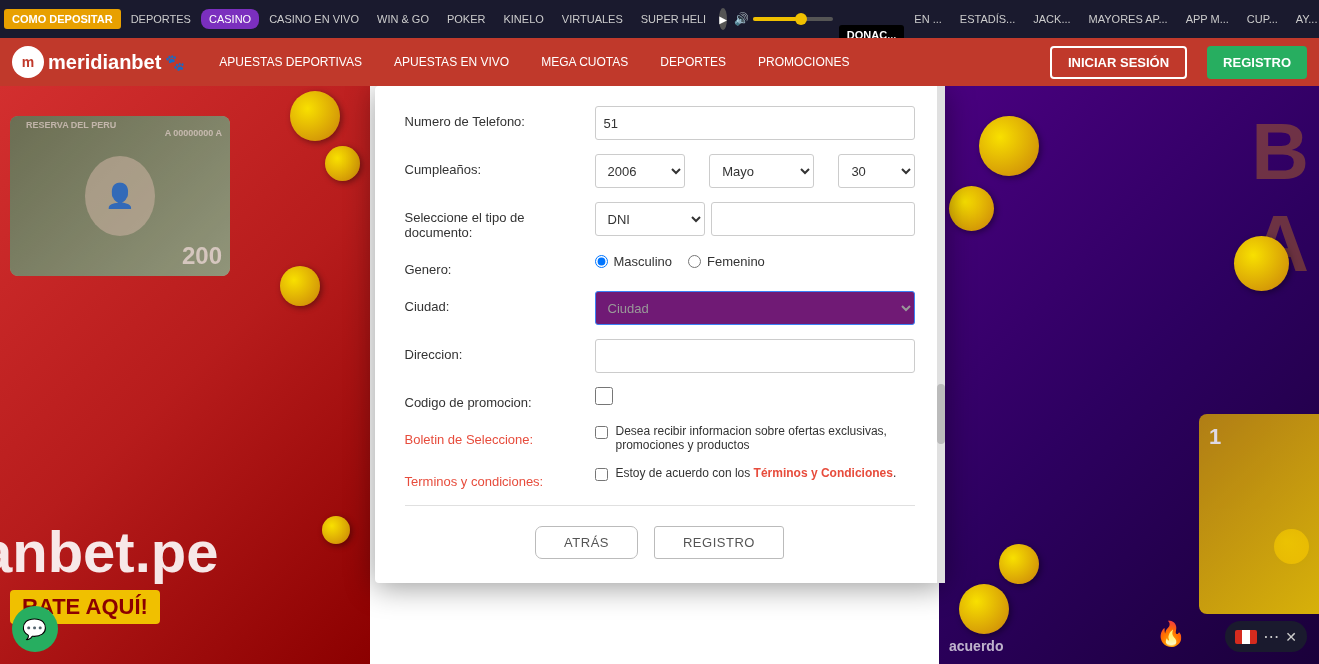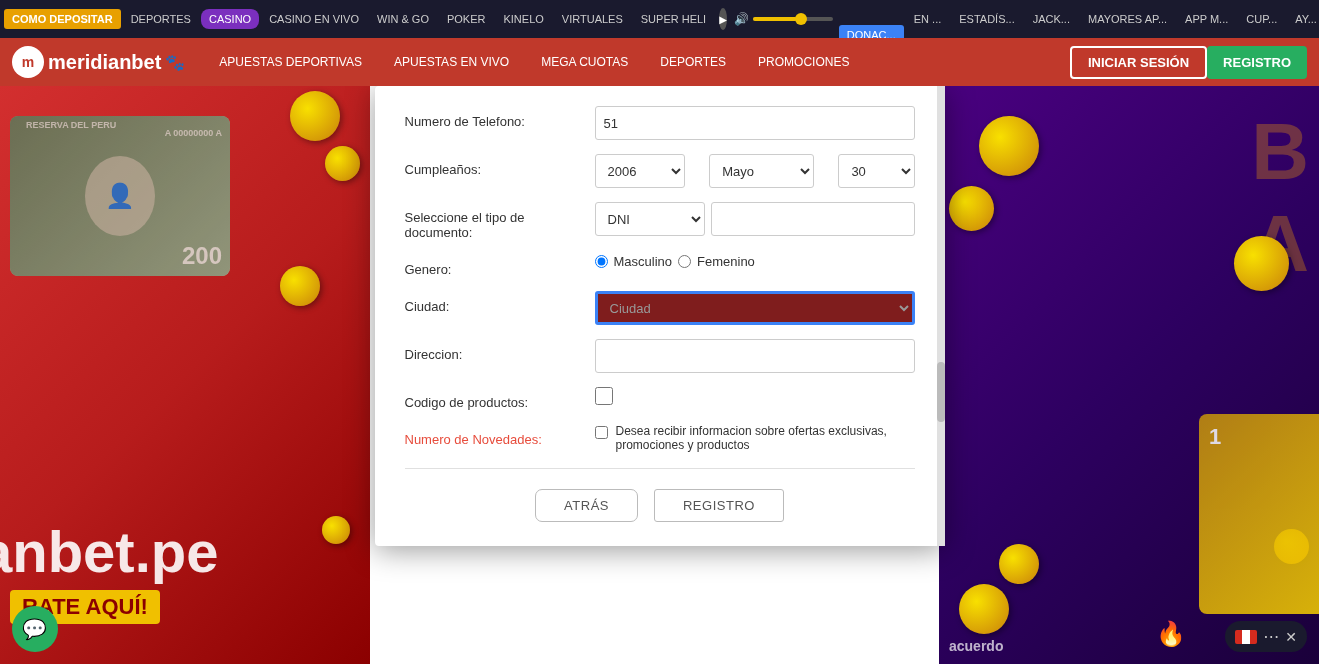--- a/index.html
+++ b/index.html
@@ -29,24 +29,24 @@
       color: #fff;
       border-radius: 8px;
     }
     .top-nav .nav-item.highlight-deposit {
       background: #e8a000;
       color: #fff;
       border-radius: 3px;
       font-weight: bold;
     }
     .top-nav .nav-item.green-btn {
-      background: #3b82f6;
+      background: #000000;
       color: #fff;
       border-radius: 3px;
-      font-weight: normal;
+      font-weight: bold;
       margin-top: 32px;
     }
     .top-nav .spacer { flex: 1; }
     .top-nav .icon-circle {
       width: 22px; height: 22px;
       background: #555;
       border-radius: 50%;
       display: inline-flex;
       align-items: center;
       justify-content: center;
@@ -128,21 +128,21 @@
       color: #fff;
       font-size: 12px;
       padding: 8px 14px;
       cursor: pointer;
       text-transform: uppercase;
       white-space: nowrap;
       border-radius: 3px;
     }
     .main-nav .auth-buttons {
       display: flex;
-      gap: 0;
+      gap: 20px;
       justify-content: space-between;
     }
     .btn-login {
       background: transparent;
       border: 2px solid #fff;
       color: #fff;
       padding: 7px 16px;
       border-radius: 4px;
       font-size: 13px;
       font-weight: bold;
@@ -294,40 +294,40 @@
       align-items: flex-end;
     }
     .birthday-row select { flex: 1; }
     .doc-row {
       display: flex;
       gap: 6px;
     }
     .gender-row {
       display: flex;
       align-items: center;
-      gap: 6px;
+      gap: 16px;
     }
     .radio-label {
       display: flex;
       align-items: center;
       gap: 6px;
       font-size: 13px;
       color: #333;
       cursor: pointer;
     }
     .radio-label input[type="radio"] { cursor: pointer; }
     .city-select {
       width: 100%;
       height: 34px;
-      border: 3px solid #3b82f6;
+      border: 1px solid #3b82f6;
       border-radius: 3px;
       padding: 0 8px;
       font-size: 13px;
       color: #999;
-      background: #7f1d1d;
+      background: #701a75;
       cursor: pointer;
       appearance: auto;
     }
     .checkbox-label {
       display: flex;
       align-items: flex-start;
       gap: 8px;
       font-size: 12px;
       color: #333;
       cursor: pointer;
@@ -605,36 +605,47 @@
     </div>
 
     <div class="form-row">
       <div class="form-label">Direccion:</div>
       <div class="form-field">
         <input class="form-input" type="text" value="" style="">
       </div>
     </div>
 
     <div class="form-row">
-      <div class="form-label">Codigo de productos:</div>
+      <div class="form-label">Codigo de promocion:</div>
       <div class="form-field">
         <input type="checkbox" class="promo-checkbox" style="">
       </div>
     </div>
 
     <div class="form-row">
-      <div class="form-label red">Numero de Novedades:</div>
+      <div class="form-label red">Boletin de Seleccione:</div>
       <div class="form-field">
         <label class="checkbox-label">
           <input type="checkbox" style="">
           <span>Desea recibir informacion sobre ofertas exclusivas, promociones y productos</span>
         </label>
       </div>
     </div>
 
+    <div class="form-row">
+      <div class="form-label red">Terminos y condiciones:</div>
+      <div class="form-field">
+        <label class="checkbox-label">
+          <input type="checkbox" style="">
+          <span class="terms-text">
+            <span>Estoy de acuerdo con los </span><a href="#" class="terms-link">Términos y Condiciones</a><span>.</span>
+          </span>
+        </label>
+      </div>
+    </div>
 
     <hr class="form-divider">
 
     <div class="form-buttons">
       <button class="btn-atras">ATRÁS</button>
       <button class="btn-registro-form">REGISTRO</button>
     </div>
 
     <div class="scroll-track">
       <div class="scroll-thumb"></div>

